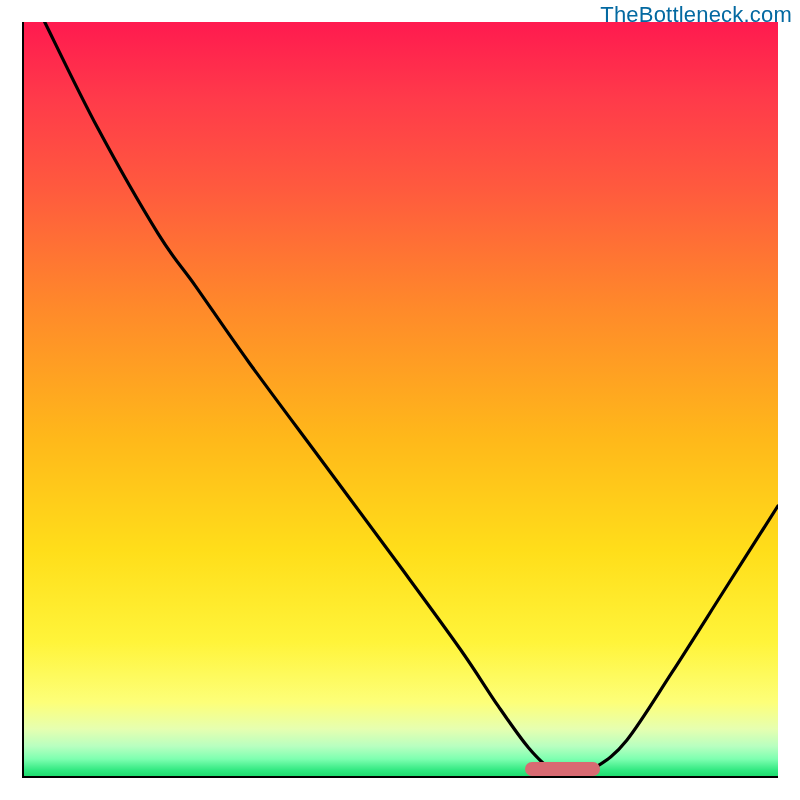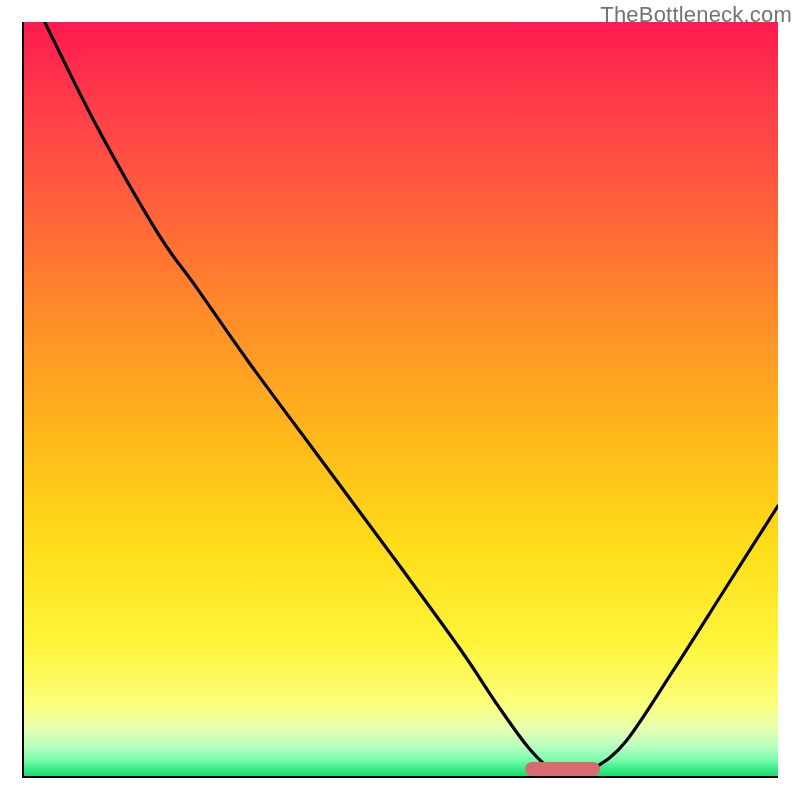--- a/index.html
+++ b/index.html
@@ -52,21 +52,21 @@
     top: 776px;
     width: 756px;
     height: 2px;
   }
   .watermark {
     position: absolute;
     top: 2px;
     right: 8px;
     font-family: Arial, Helvetica, sans-serif;
     font-size: 22px;
-    color: #737373;
+    color: #0369a1;
     font-weight: 400;
     letter-spacing: 0.2px;
   }
   .bottom-marker {
     position: absolute;
     height: 14px;
     border-radius: 7px;
     background: #d86a72;
   }
 </style>

